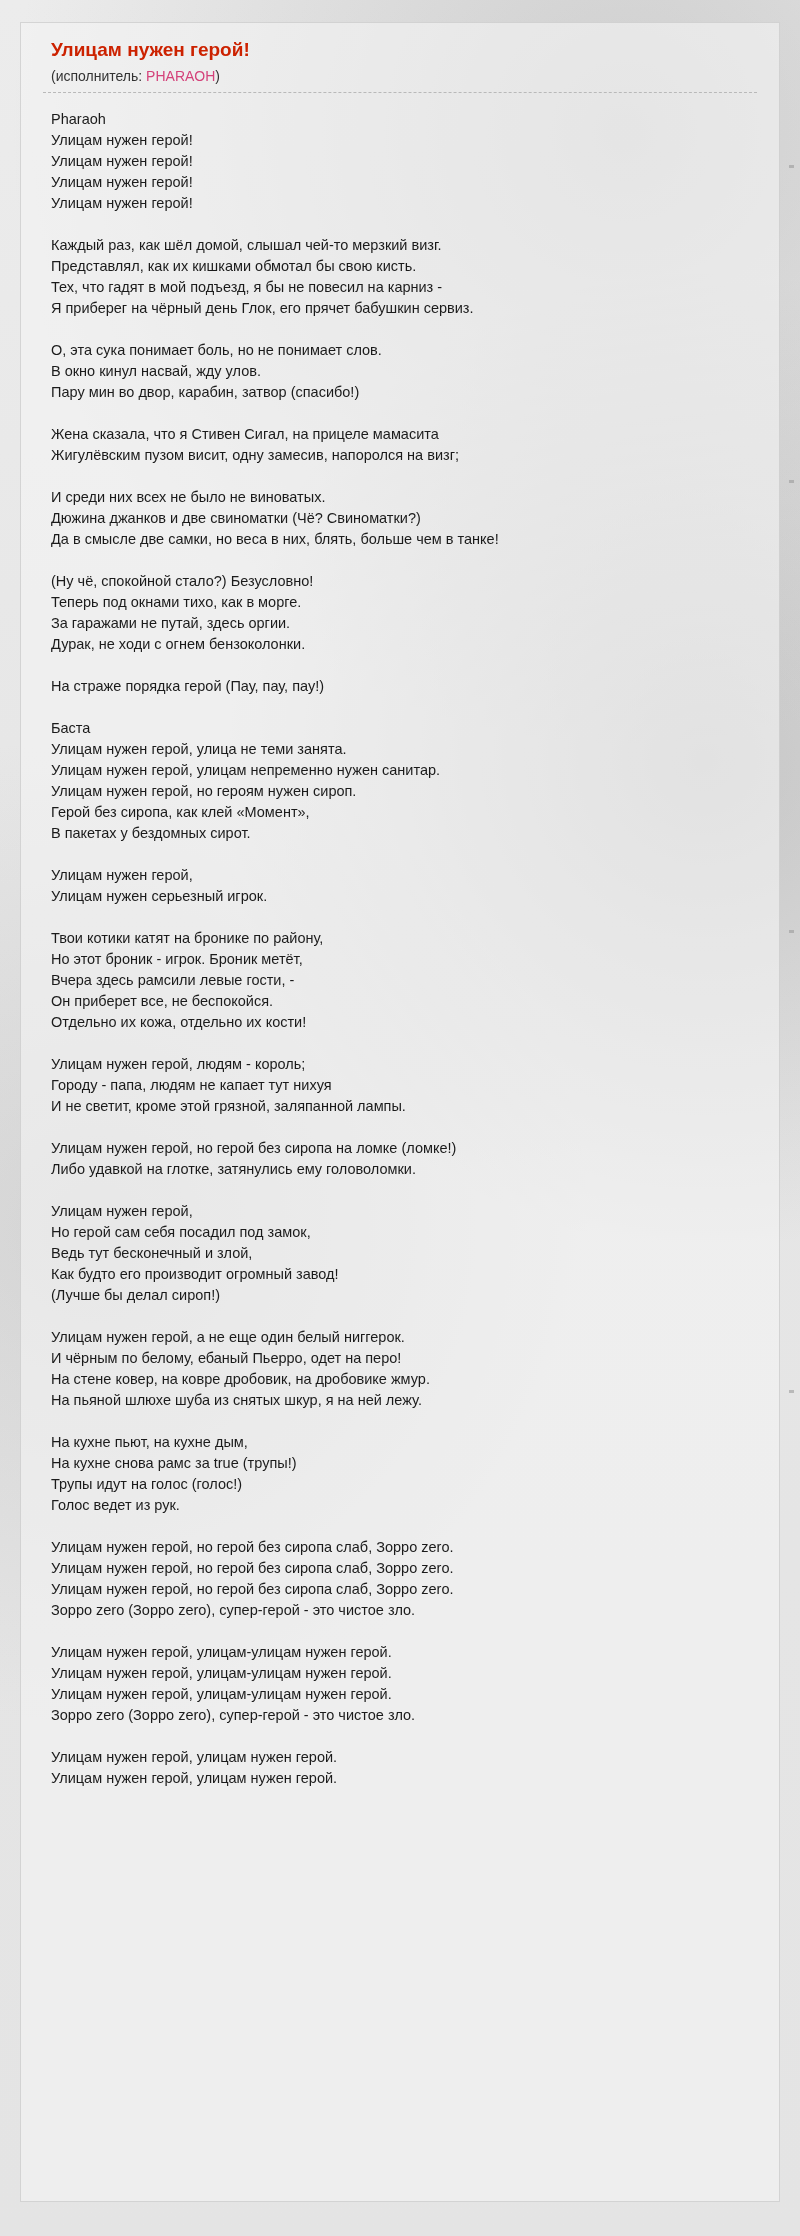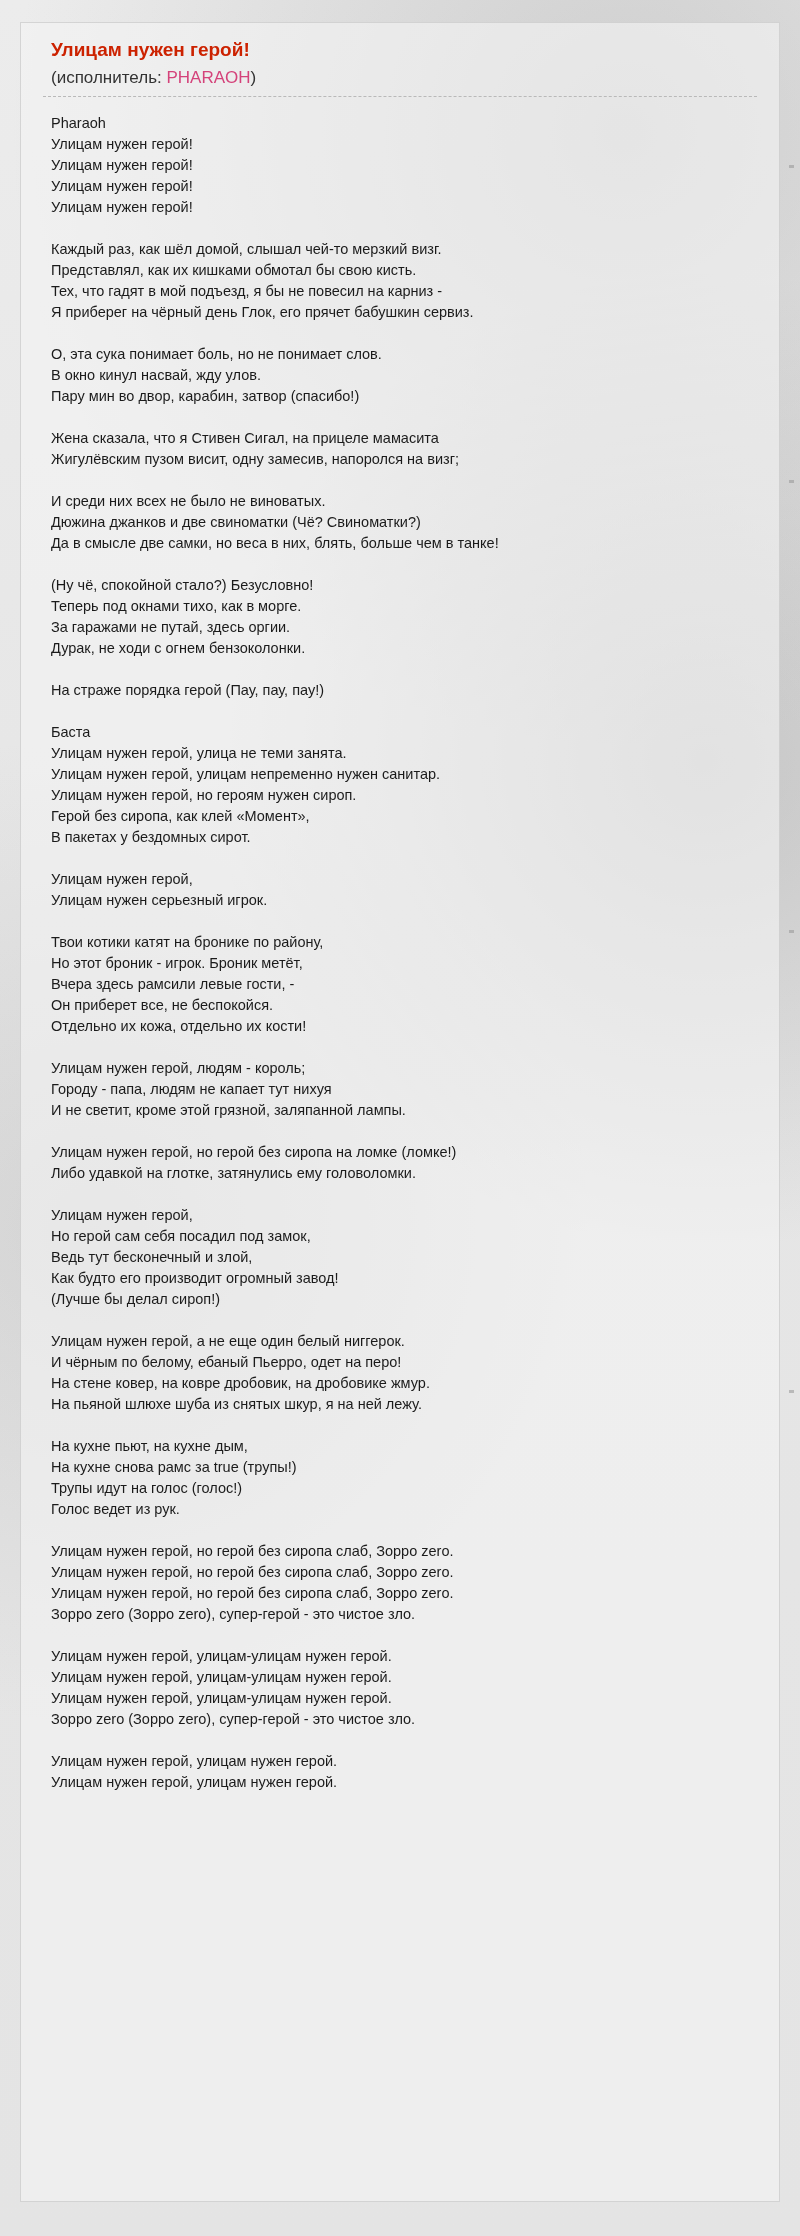--- a/index.html
+++ b/index.html
@@ -41,21 +41,21 @@
     min-height: 2180px;
   }
   .song-title {
     color: #cc2200;
     font-size: 19px;
     font-weight: bold;
     margin: 2px 0 6px 8px;
     line-height: 1.2;
   }
   .artist-line {
-    font-size: 17px;
+    font-size: 14px;
     color: #333333;
     margin: 0 0 8px 8px;
   }
   .artist-line a {
     color: #d4427a;
     text-decoration: none;
   }
   .divider {
     border: 0;
     border-top: 1px dashed #b9b9b9;

